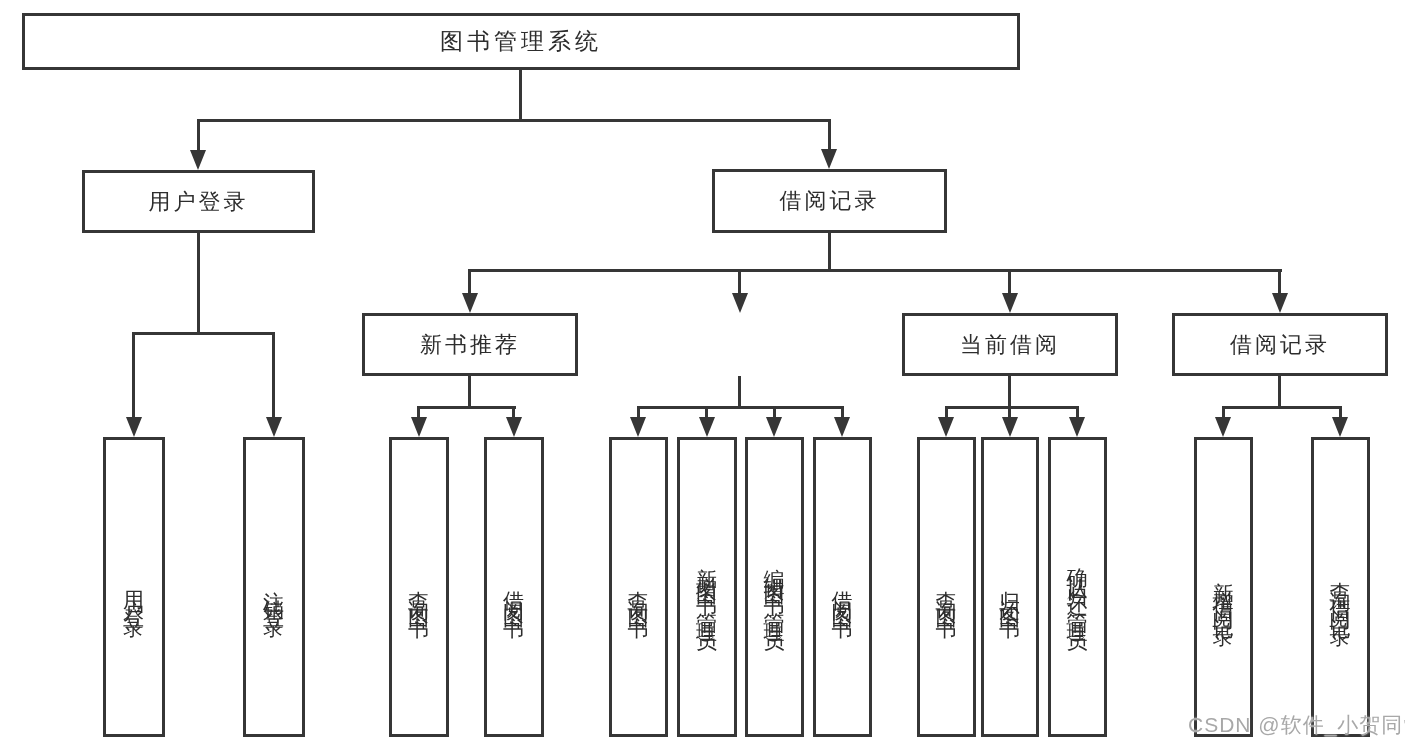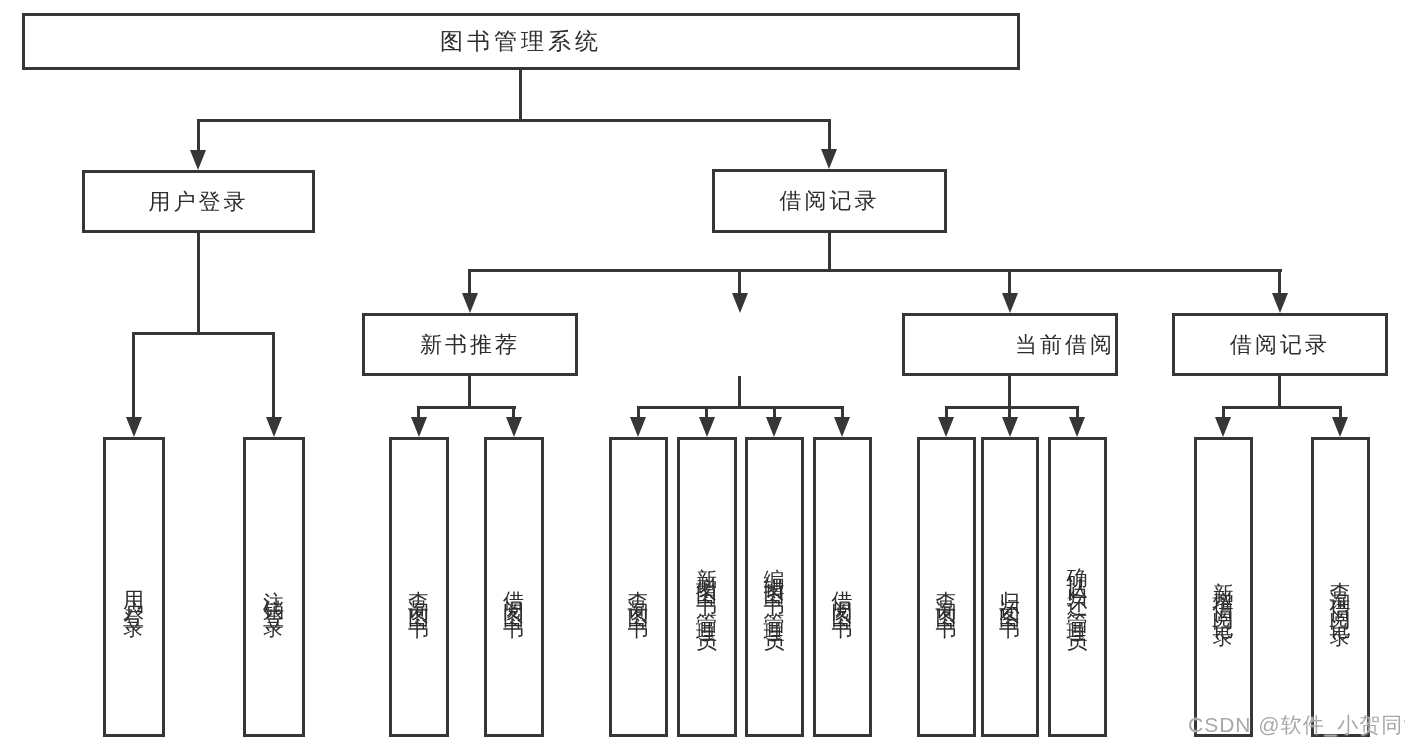--- a/index.html
+++ b/index.html
@@ -69,21 +69,21 @@
 
   <div class="box" style="left:712px; top:169px; width:235px; height:64px;">
     <span class="hlabel">借阅记录</span>
   </div>
 
   <div class="box" style="left:362px; top:313px; width:216px; height:63px;">
     <span class="hlabel">新书推荐</span>
   </div>
 
 
-  <div class="box" style="left:902px; top:313px; width:216px; height:63px;justify-content:flex-end;">
+  <div class="box" style="left:902px; top:313px; width:216px; height:63px;">
     <span class="hlabel">当前借阅</span>
   </div>
 
   <div class="box" style="left:1172px; top:313px; width:216px; height:63px;">
     <span class="hlabel">借阅记录</span>
   </div>
 
   <div class="box" style="left:103px; top:437px; width:62px; height:300px;">
     <span class="vlabel">用户登录</span>
   </div>

